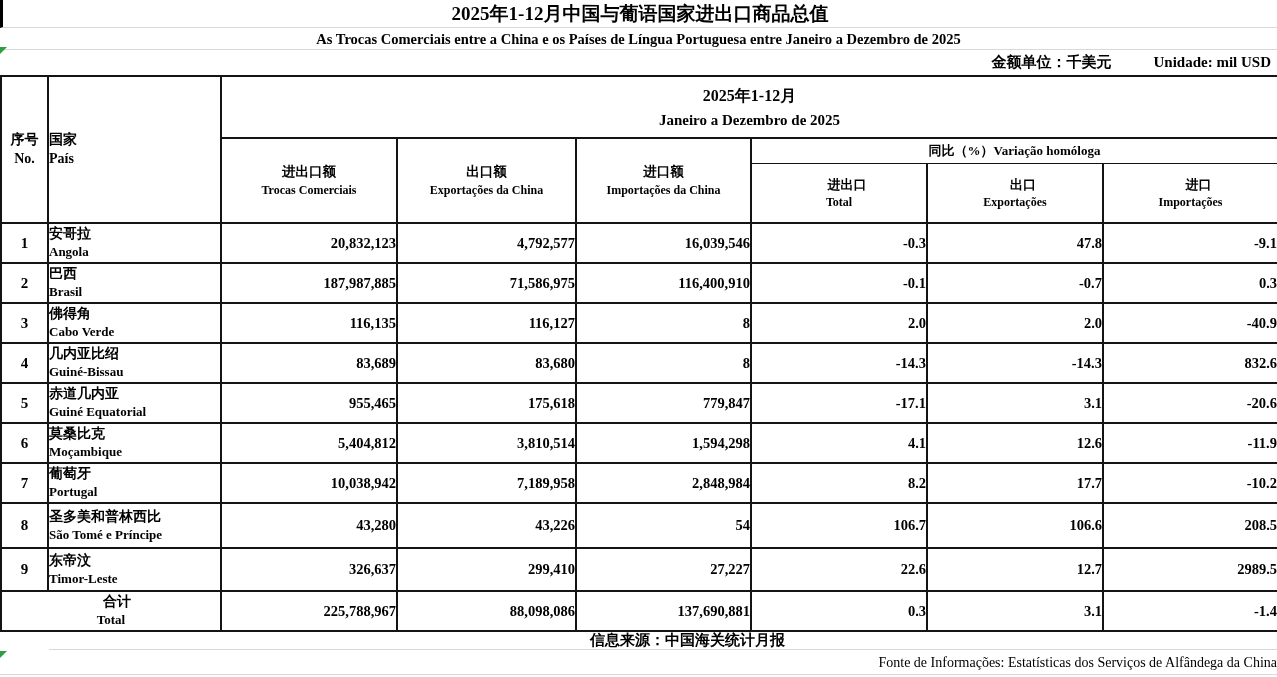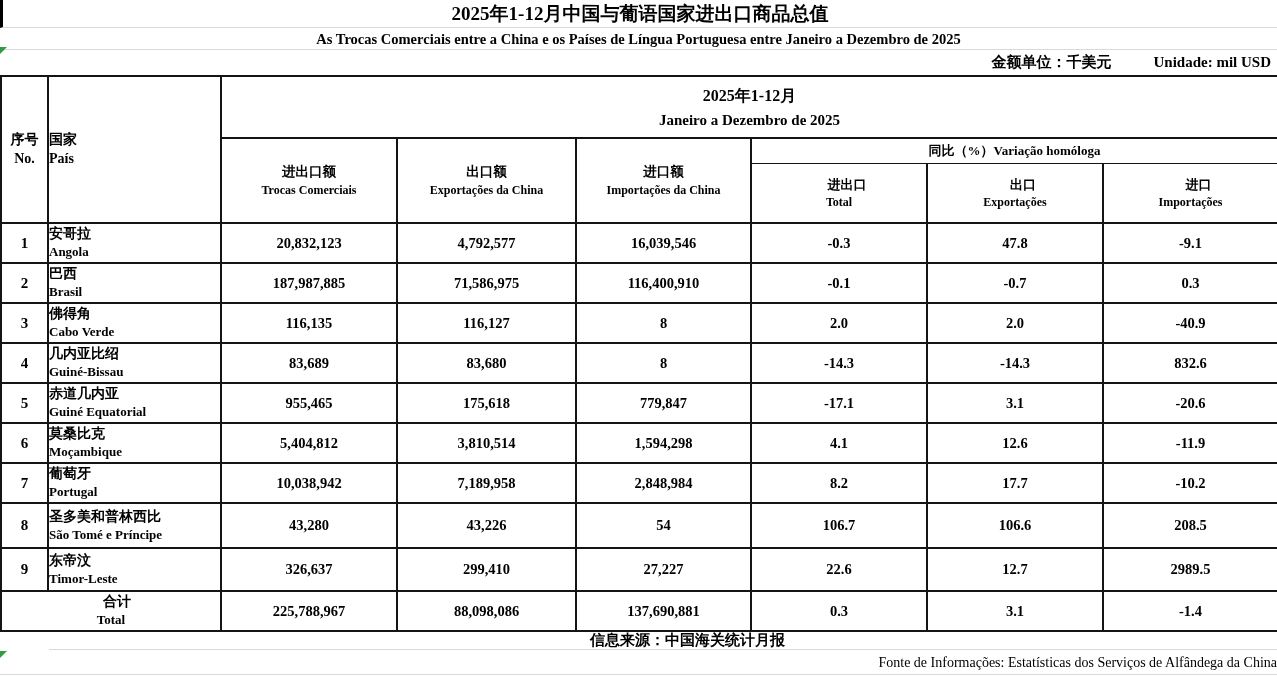--- a/index.html
+++ b/index.html
@@ -60,21 +60,21 @@
   .th-metric .l1{font-size:13.5px;line-height:1.5;}
   .th-metric .l2{font-size:12px;line-height:1.4;}
   .th-yoy{ text-align:center;font-size:13px;border-bottom-width:1px !important;}
   .th-yoy-sub{ text-align:center;border-top-width:1px !important;}
   .th-yoy-sub .l1{font-size:13px;line-height:1.5;margin-left:16px;}
   .th-yoy-sub .l2{font-size:12px;line-height:1.4;}
   td.c-no{ text-align:center;font-size:15px;}
   td.c-country{ text-align:left;padding-left:4px;}
   td.c-country .zh{font-size:14px;line-height:1.35;display:block;}
   td.c-country .lt{font-size:13px;line-height:1.3;display:block;}
-  td.c-num{ text-align:center;padding-right:8px;font-size:14.5px;}
+  td.c-num{ text-align:right;padding-right:8px;font-size:14.5px;}
   td.c-total-label{ text-align:center;}
   td.c-total-label .zh{font-size:14px;line-height:1.35;display:block;padding-left:12px;}
   td.c-total-label .lt{font-size:13px;line-height:1.3;display:block;}
   
   .footer-row-1{
     position:absolute;top:630px;left:17px;width:1277px;height:20px;
     line-height:20px;text-align:center;font-size:15px;font-weight:bold;
     border-bottom:1px solid #d9d9d9;box-sizing:border-box;margin-left:32px;
   }
   .footer-row-2{

